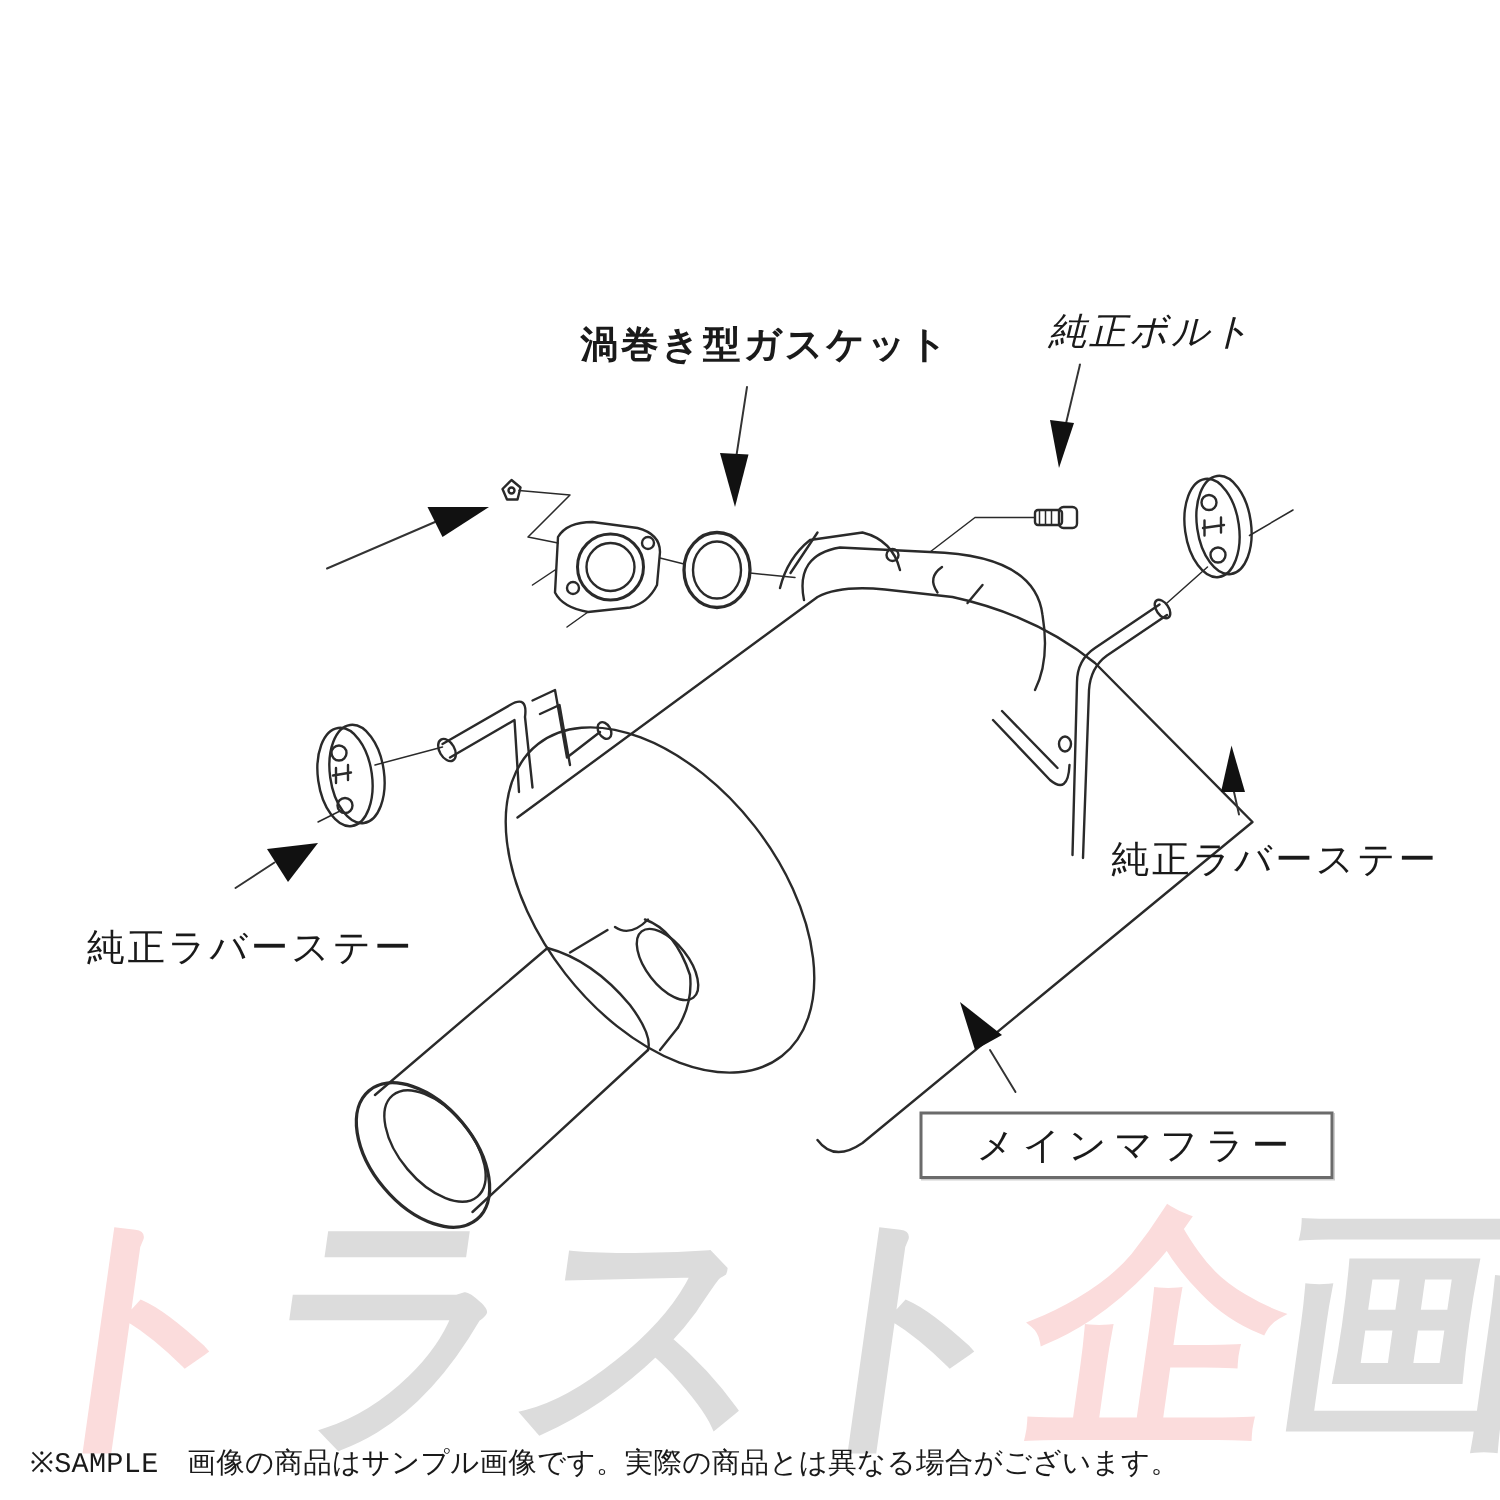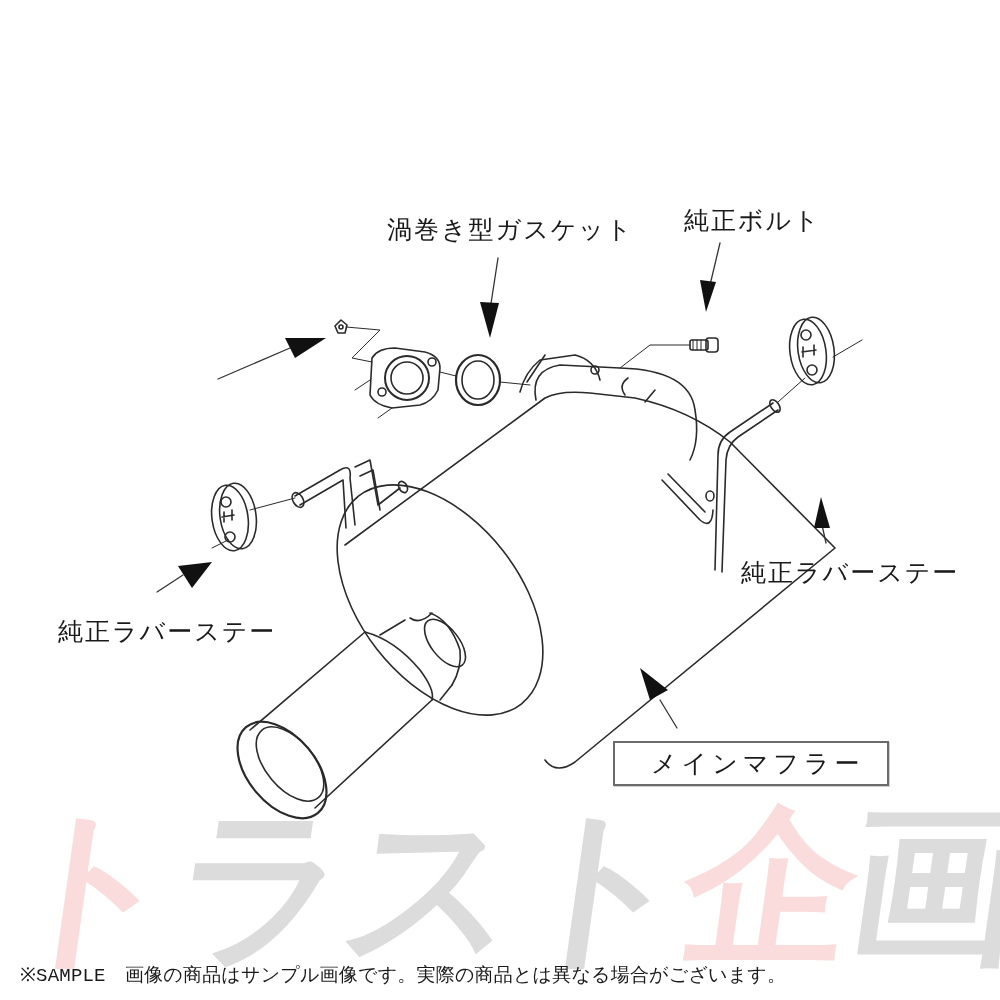--- a/index.html
+++ b/index.html
@@ -216,23 +216,23 @@
       <path d="M178,566 L212,562 L192,588 Z" stroke="none"></path>
 
       <line x1="826" y1="543" x2="822" y2="525"></line>
       <path d="M814,528 L821,497 L830,528 Z" stroke="none"></path>
 
       <line x1="677" y1="728" x2="660" y2="700"></line>
       <path d="M650,700 L640,668 L668,690 Z" stroke="none"></path>
     </g>
   </svg>
 
-  <div class="callout" style="left:387px; top:213px;">渦巻き型ガスケット</div>
-
-  <div class="callout" style="left:684px; top:204px;">純正ボルト</div>
+  <div class="callout" style="left:387px; top:213px;font-weight:bold;">渦巻き型ガスケット</div>
+
+  <div class="callout" style="left:699px; top:204px;font-style:italic;">純正ボルト</div>
 
 
   <div class="callout" style="left:58px; top:615px;">純正ラバーステー</div>
 
   <div class="callout" style="left:741px; top:556px;">純正ラバーステー</div>
 
   <div class="callout boxed" style="left:613px; top:741px;">メインマフラー</div>
 
   <div class="disclaimer">※SAMPLE　画像の商品はサンプル画像です。実際の商品とは異なる場合がございます。</div>
 </div>

